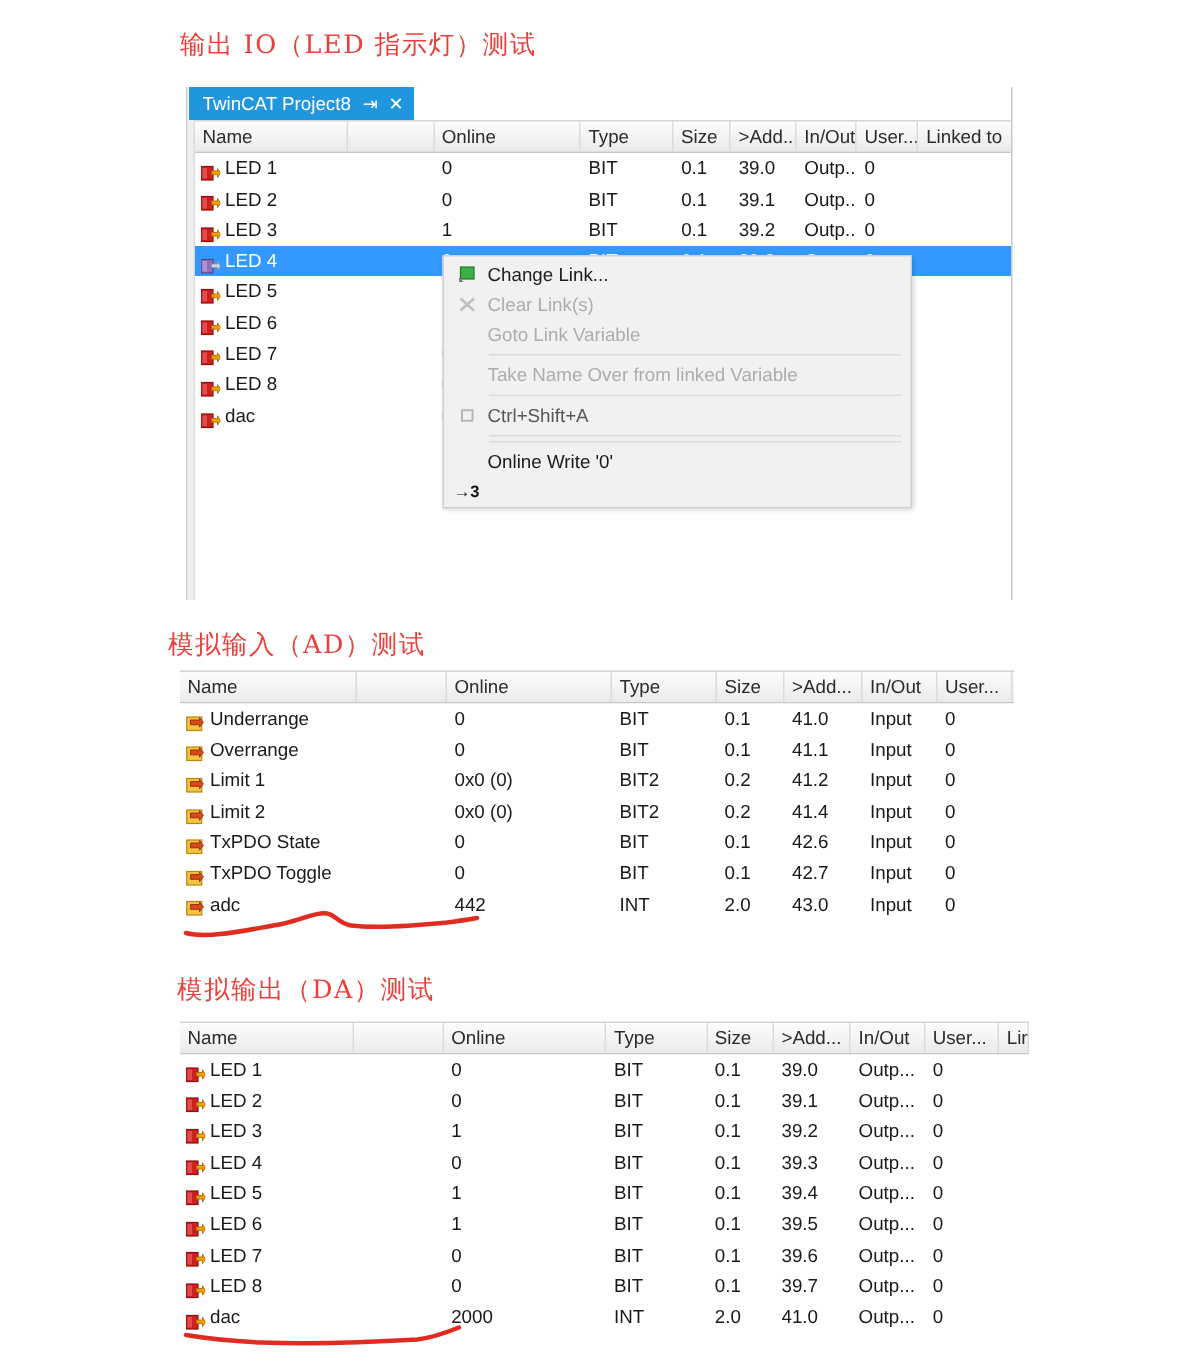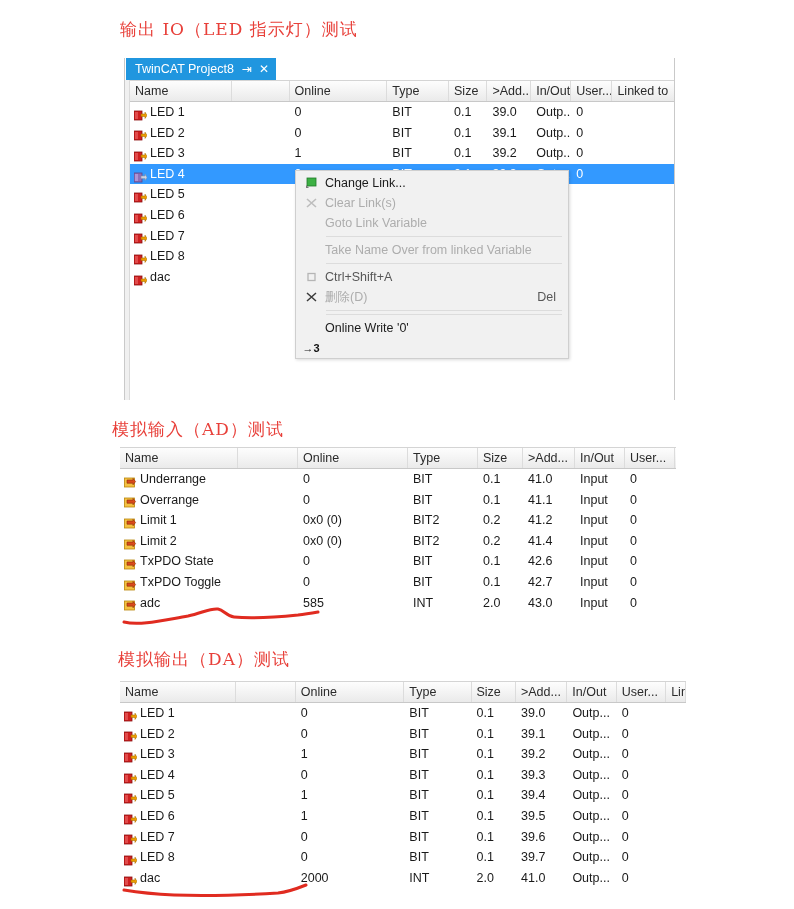--- a/index.html
+++ b/index.html
@@ -126,21 +126,21 @@
     width: 4px; height: 320px;
     background: #f0f0f0;
     border-right: 1px solid #dadada;
   }
 
   
   #ctx-menu {
     position: absolute;
     left: 170px;
     top: 112px;
-    width: 274px;
+    width: 313px;
     background: #f1f1f1;
     border: 1px solid #cfcfcf;
     font-size: 12.5px;
     padding: 2px 0 0 0;
     box-sizing: border-box;
     box-shadow: 1px 1px 3px rgba(0,0,0,0.15);
     z-index: 30;
   }
   .ctx-item {
     display: flex;
@@ -395,29 +395,20 @@
         <span class="ctx-label dim">Take Name Over from linked Variable</span>
       </div>
       <div class="ctx-sep"></div>
       <div class="ctx-item">
         <span class="ctx-gutter">
           <svg width="13" height="12" viewBox="0 0 13 12">
             <rect x="3" y="2.5" width="7" height="7" fill="none" stroke="#b5b5b5" stroke-width="1.3"></rect>
           </svg>
         </span>
         <span class="ctx-accel">Ctrl+Shift+A</span>
-      </div>
-      <div class="ctx-item">
-        <span class="ctx-gutter">
-          <svg width="13" height="12" viewBox="0 0 13 12">
-            <path d="M2,2 L11,10 M11,2 L2,10" stroke="#3a3a3a" stroke-width="1.5" fill="none"></path>
-          </svg>
-        </span>
-        <span class="ctx-label dim">删除(D)</span>
-        <span class="ctx-accel">Del</span>
       </div>
       <div class="ctx-sep"></div>
       <div class="ctx-sep"></div>
       <div class="ctx-item">
         <span class="ctx-gutter"></span>
         <span class="ctx-label">Online Write '0'</span>
       </div>
       <div class="ctx-item">
         <span class="ctx-gutter">
           <span style="font-weight:bold;font-size:11px;color:#111">→3</span>
@@ -538,21 +529,21 @@
       </div>
       <div class="row">
         <div class="cell namecell" style="width:118px">
           <span class="ico"><svg width="13" height="11" viewBox="0 0 13 11">
               <rect x="0.5" y="1" width="10" height="9" fill="#f5c242" stroke="#b8860b" stroke-width="0.8"></rect>
               <path d="M3,3 L9,3 L9,1.4 L11.6,4.6 L9,7.8 L9,6.2 L3,6.2 Z" fill="#d94a1a" stroke="#8c2a08" stroke-width="0.6"></path>
             </svg></span>
           <span>adc</span>
         </div>
         <div class="cell" style="width:60px"></div>
-        <div class="cell" style="width:110px">585</div>
+        <div class="cell" style="width:110px">442</div>
         <div class="cell" style="width:70px">INT</div>
         <div class="cell" style="width:45px">2.0</div>
         <div class="cell" style="width:52px">43.0</div>
         <div class="cell" style="width:50px">Input</div>
         <div class="cell" style="width:50px">0</div>
       </div>
     </div>
 </div>
 
 <svg class="squiggle" style="left:122px; top:600px;" width="200" height="28" viewBox="0 0 200 28">

